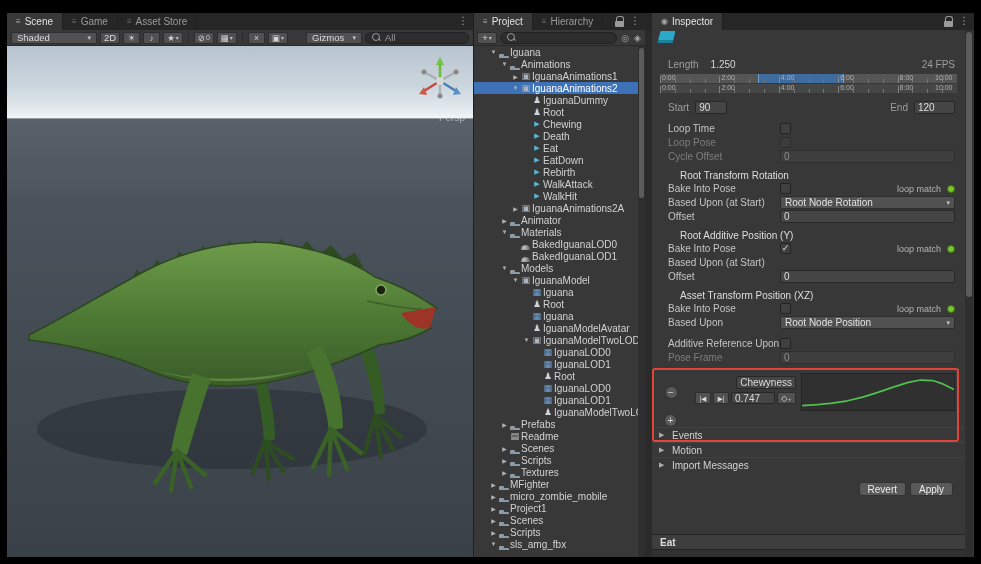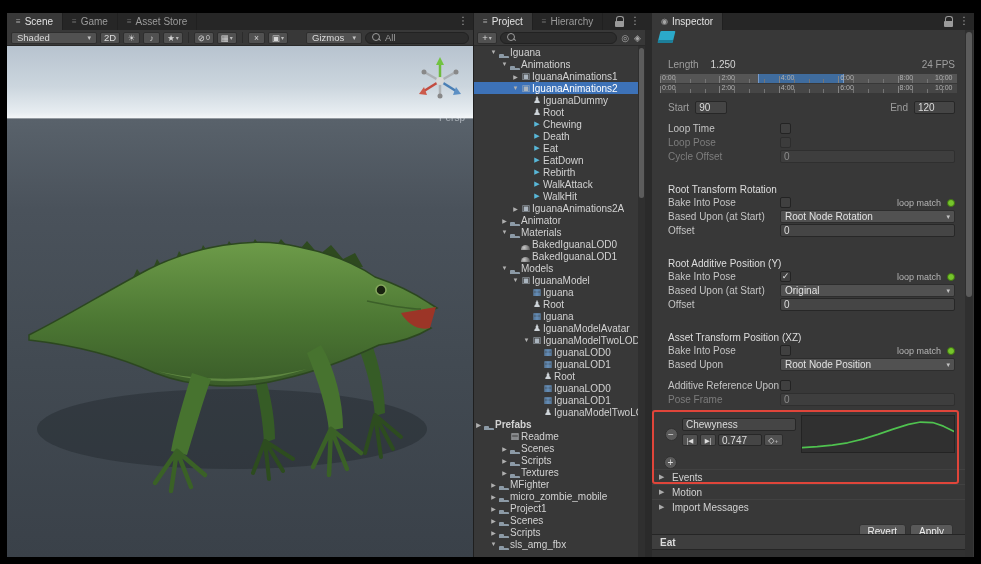--- a/index.html
+++ b/index.html
@@ -119,35 +119,35 @@
   .irow { height:13px; display:flex; align-items:center; padding:0 10px 0 16px; margin-bottom:1px; }
   .ilabel { width:112px; flex:none; color:#c4c4c4; overflow:hidden; white-space:nowrap; }
   .checkbox { width:11px; height:11px; flex:none; background:#404040; border:1px solid #232323;
        border-radius:2px; font-size:9px; line-height:9px; text-align:center; color:#e0e0e0; }
   .irow .tfield, .irow .dropdown { flex:1; }
   .dropdown { background:#515151; border:1px solid #2d2d2d; border-radius:2px; height:13px;
        display:flex; align-items:center; padding:0 4px; color:#e2e2e2; }
   .loopmatch { margin-left:auto; font-size:9px; color:#b5b5b5; }
   .loopdot { width:8px; height:8px; flex:none; border-radius:50%; margin-left:6px;
        background:#76c52c; border:1px solid #3f7211; }
-  .isection { height:13px; margin-top:20px; padding-left:16px; display:flex; align-items:center;
+  .isection { height:13px; margin-top:6px; padding-left:28px; display:flex; align-items:center;
        color:#dedede; }
   .irow.disabled .ilabel { color:#7d7d7d; }
   .irow.disabled .checkbox, .irow.disabled .tfield { opacity:.5; }
   #curves-wrap { position:relative; margin-top:9px; }
   .red-annotation { position:absolute; left:0; top:-5px; width:307px; height:74px;
        border:2px solid #e0453a; border-radius:3px; pointer-events:none; z-index:5; }
   .foldrow { height:15px; display:flex; align-items:center; gap:5px; padding-left:7px;
        color:#d2d2d2; border-top:1px solid #414141; }
   .fold-arrow { font-size:7px; color:#aaa; width:8px; }
   .curve-block { display:flex; margin:2px 10px 0 8px; height:38px; }
   .curve-left { width:22px; display:flex; align-items:center; justify-content:center; }
   .round-btn { width:13px; height:13px; border-radius:50%; background:#5a5a5a; color:#ddd;
        font-size:10px; line-height:11px; text-align:center; border:1px solid #313131; }
-  .curve-mid { width:114px; display:flex; flex-direction:column; gap:3px; padding-top:3px; }
+  .curve-mid { width:114px; display:flex; flex-direction:column; gap:3px; padding-top:3px;align-items:flex-end; }
   .curve-controls { display:flex; gap:2px; align-items:center; }
   .mini-btn { width:16px; height:12px; background:#515151; border:1px solid #2d2d2d;
        border-radius:2px; font-size:6.5px; color:#ddd; text-align:center; line-height:11px; }
   .time-field { width:44px; height:12px; line-height:11px; }
   .key-btn { width:19px; height:12px; background:#515151; border:1px solid #2d2d2d;
        border-radius:2px; font-size:8px; color:#ddd; text-align:center; line-height:11px; }
   .curve-preview { flex:1; margin-left:5px; background:#303030; border:1px solid #232323; }
   .curve-preview svg { width:100%; height:100%; display:block; }
   .round-btn.add { margin:3px 0 0 12px; }
   .btnrow { display:flex; justify-content:flex-end; gap:4px; margin:10px 12px 0 0; }
@@ -455,21 +455,21 @@
         <div class="tree-row" style="padding-left: 59px;">
           <span class="tree-arrow"></span>
           <span class="ticon ticon-mesh">▦</span>
           <span class="tree-label">IguanaLOD1</span>
         </div>
         <div class="tree-row" style="padding-left: 59px;">
           <span class="tree-arrow"></span>
           <span class="ticon ticon-avatar">♟</span>
           <span class="tree-label">IguanaModelTwoLO</span>
         </div>
-        <div class="tree-row" style=" font-weight: bold;">
+        <div class="tree-row" style="padding-left: 26px;">
           <span class="tree-arrow">▶</span>
           <span class="ticon ticon-folder"></span>
           <span class="tree-label">Prefabs</span>
         </div>
         <div class="tree-row" style="padding-left: 26px;">
           <span class="tree-arrow"></span>
           <span class="ticon ticon-doc">▤</span>
           <span class="tree-label">Readme</span>
         </div>
         <div class="tree-row" style="padding-left: 26px;">
@@ -640,24 +640,20 @@
           </div>
           <div class="isection">Root Additive Position (Y)</div>
           <div class="irow">
             <span class="ilabel">Bake Into Pose</span>
             <span class="checkbox">✓</span>
             <span class="loopmatch">loop match</span>
             <span class="loopdot" style="background: rgb(118, 197, 44);"></span>
           </div>
           <div class="irow">
             <span class="ilabel">Based Upon (at Start)</span>
-            <span class="dropdown">
-              <span>Original</span>
-              <span class="dd-arrow">▾</span>
-            </span>
           </div>
           <div class="irow">
             <span class="ilabel">Offset</span>
             <span class="tfield">0</span>
           </div>
           <div class="isection">Asset Transform Position (XZ)</div>
           <div class="irow">
             <span class="ilabel">Bake Into Pose</span>
             <span class="checkbox"></span>
             <span class="loopmatch">loop match</span>

